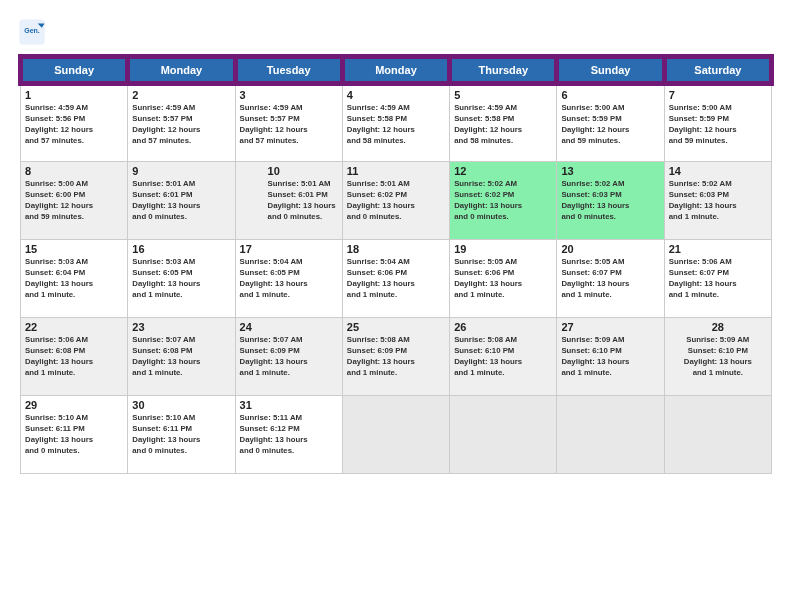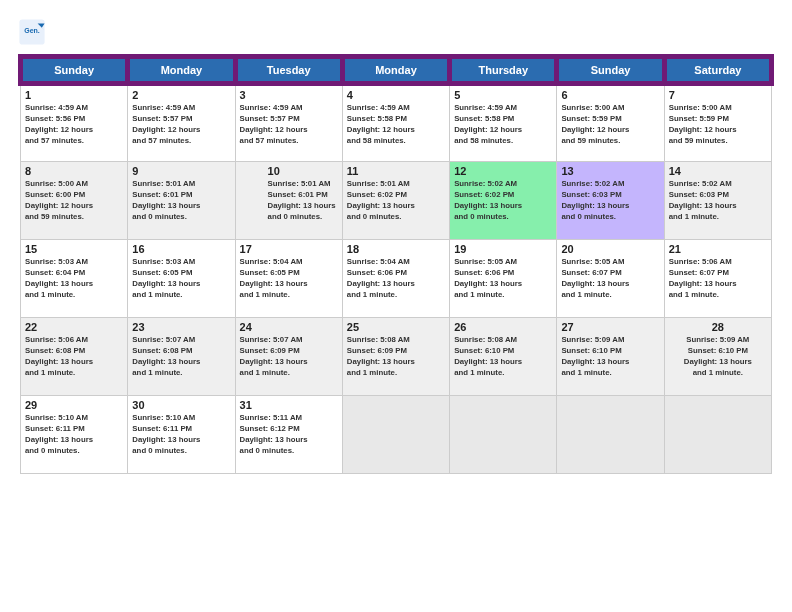--- a/index.html
+++ b/index.html
@@ -203,21 +203,21 @@
 Daylight: 13 hours
 and 0 minutes.</div>
           </td>
           <td class="cal-cell" style="background: #86efac;">
             <div class="day-num">12</div>
             <div class="cell-info" style="white-space: pre-line;">Sunrise: 5:02 AM
 Sunset: 6:02 PM
 Daylight: 13 hours
 and 0 minutes.</div>
           </td>
-          <td class="cal-cell" style="background: #c4b5fd;">
+          <td class="cal-cell" style="background: #86efac;">
             <div class="day-num">13</div>
             <div class="cell-info" style="white-space: pre-line;">Sunrise: 5:02 AM
 Sunset: 6:03 PM
 Daylight: 13 hours
 and 0 minutes.</div>
           </td>
           <td class="cal-cell" style="background: rgb(239, 239, 239);">
             <div class="day-num">14</div>
             <div class="cell-info" style="white-space: pre-line;">Sunrise: 5:02 AM
 Sunset: 6:03 PM

